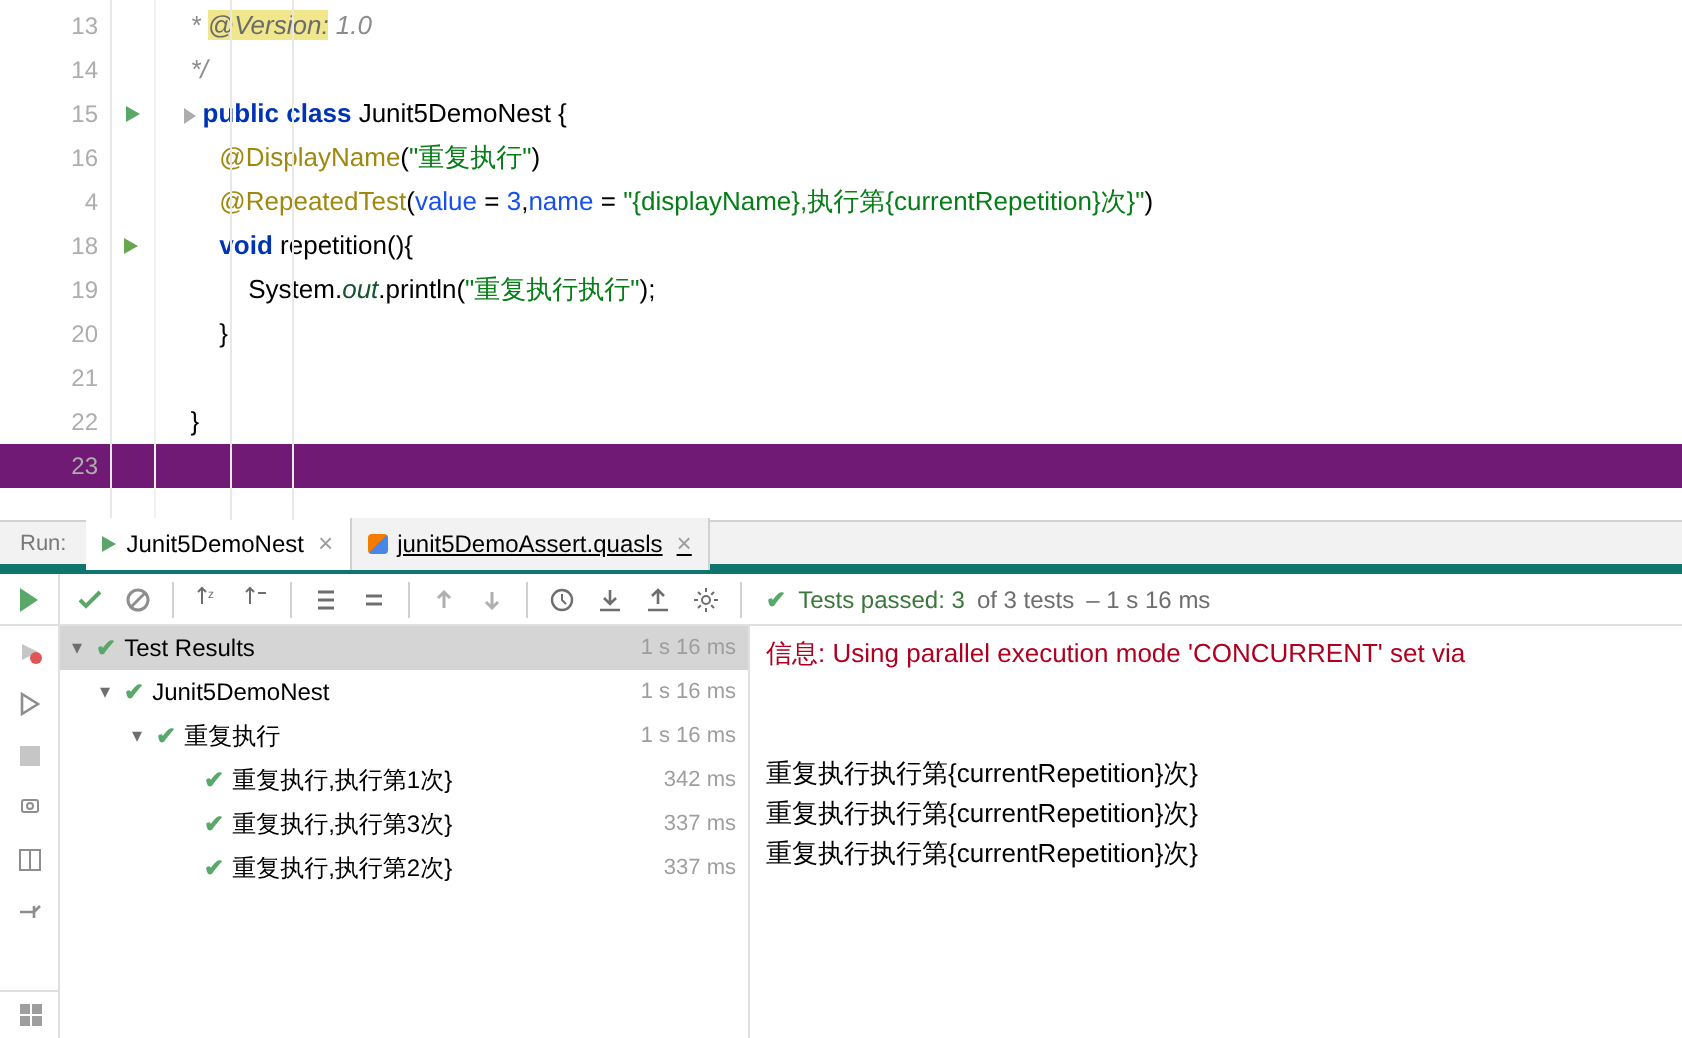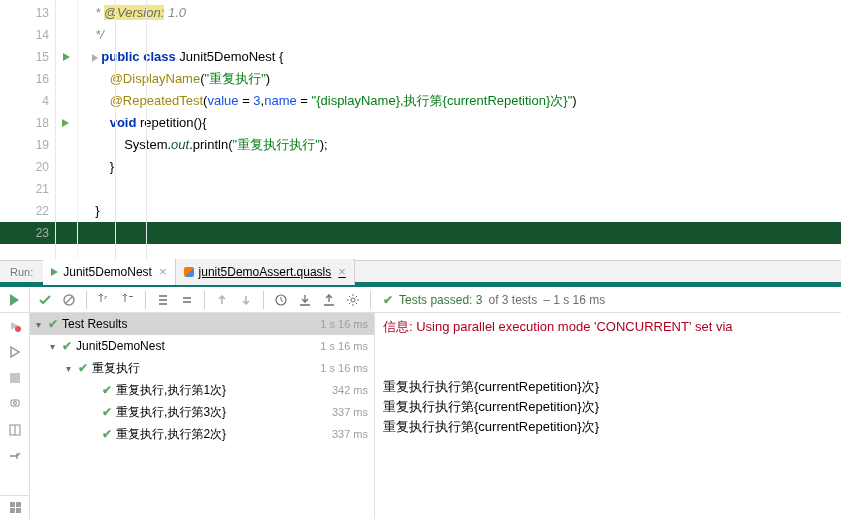--- a/index.html
+++ b/index.html
@@ -7,21 +7,21 @@
 .editor-area { display: flex; height: 260px; background: #fff; }
 .gutter { width: 56px; background: #fff; text-align: right; color: #adadad; border-right: 1px solid #e8e8e8; padding-top: 2px; }
 .gutter-line { height: 22px; line-height: 22px; padding-right: 6px; font-size: 12px; }
 .gutter-icons { width: 22px; background: #fff; border-right: 1px solid #f0f0f0; padding-top: 2px; }
 .gutter-icon-row { height: 22px; display: flex; align-items: center; justify-content: center; }
 .run-ico { width: 0; height: 0; border-left: 7px solid #59a869; border-top: 4px solid transparent; border-bottom: 4px solid transparent; }
 .run-ico.s { border-left-color: #6aa84f; position: relative; left: -1px; }
 .arrow-r { width: 0; height: 0; border-left: 6px solid #adadad; border-top: 4px solid transparent; border-bottom: 4px solid transparent; }
 .code-pane { flex: 1; font-family: "JetBrains Mono","Consolas",monospace; font-size: 13px; padding-top: 2px; position: relative; }
 .code-line { height: 22px; line-height: 22px; white-space: pre; padding-left: 10px; }
-.hl { background: #14532d; }
+.hl { background: #701a75; }
 .c-gray { color: #8c8c8c; font-style: italic; }
 .c-yel { background: #f0e68c; color: #6b6b6b; }
 .c-kw { color: #0033b3; font-weight: bold; }
 .c-ann { color: #9e880d; }
 .c-str { color: #067d17; }
 .c-fld { color: #14532d; font-style: italic; }
 .c-num { color: #1750eb; }
 .c-arg { color: #1750eb; }
 .c-id { color: #000; }
 .vline { position: absolute; top: 0; bottom: 0; width: 1px; background: #e8e8e8; }

